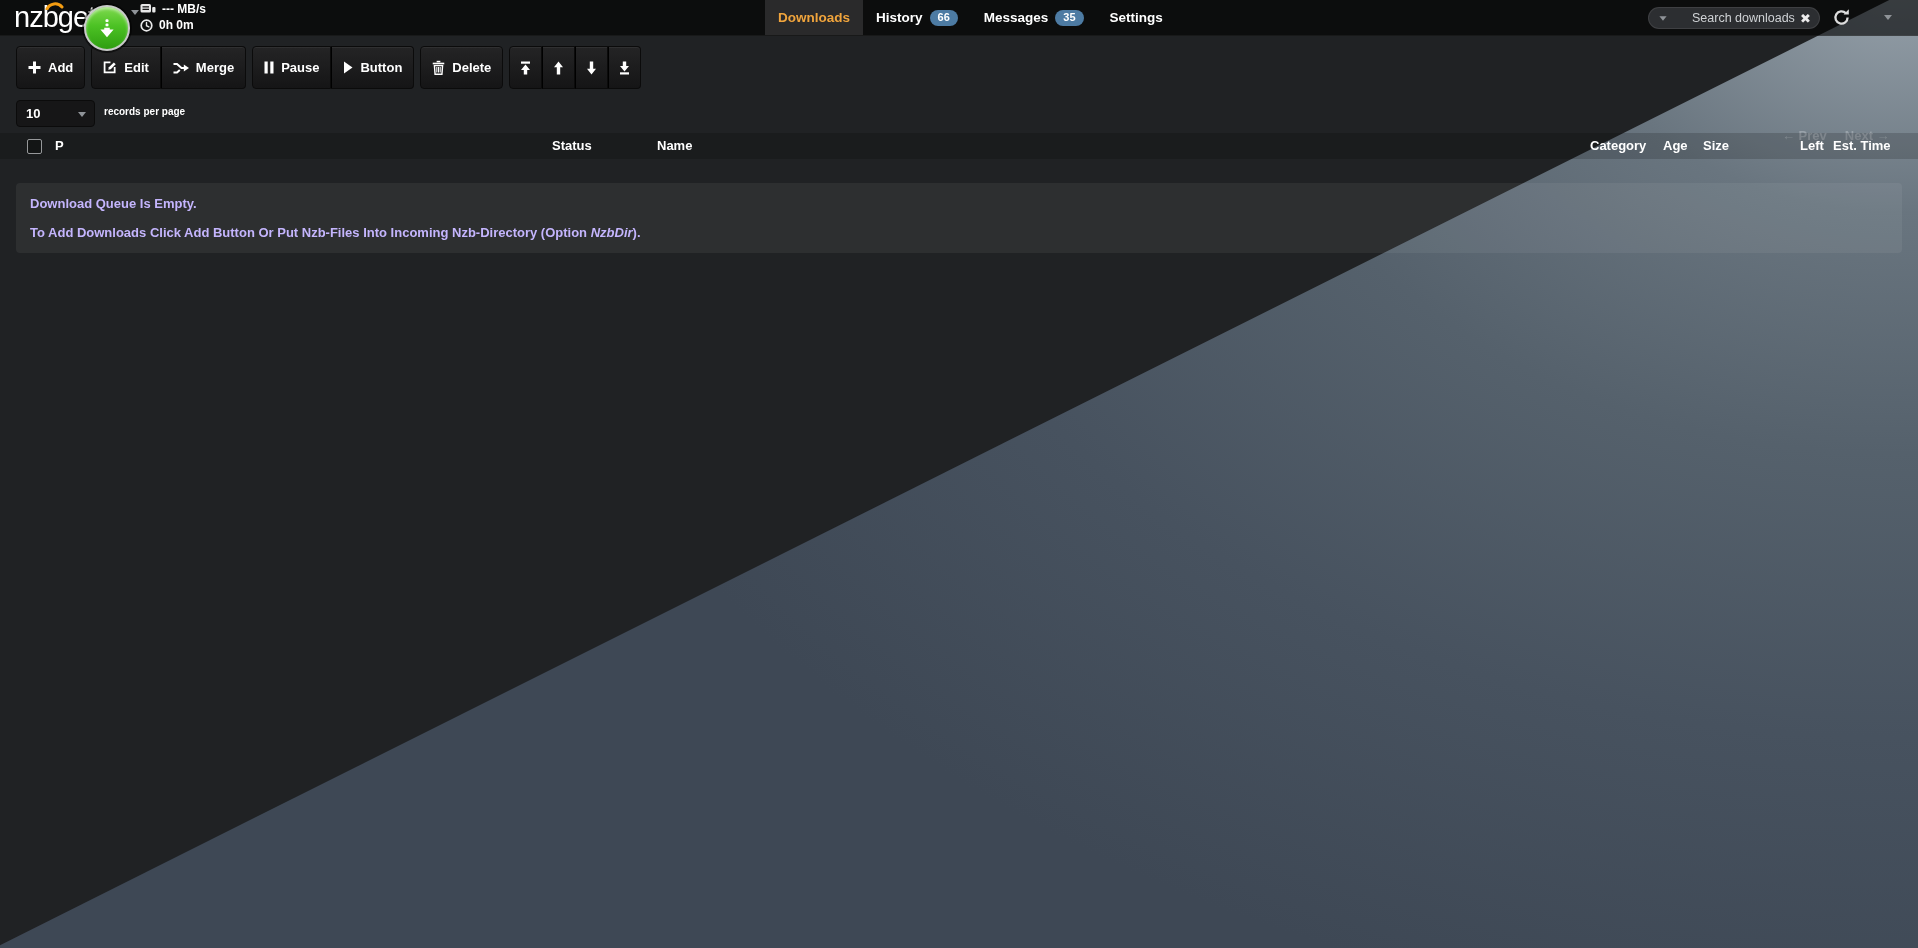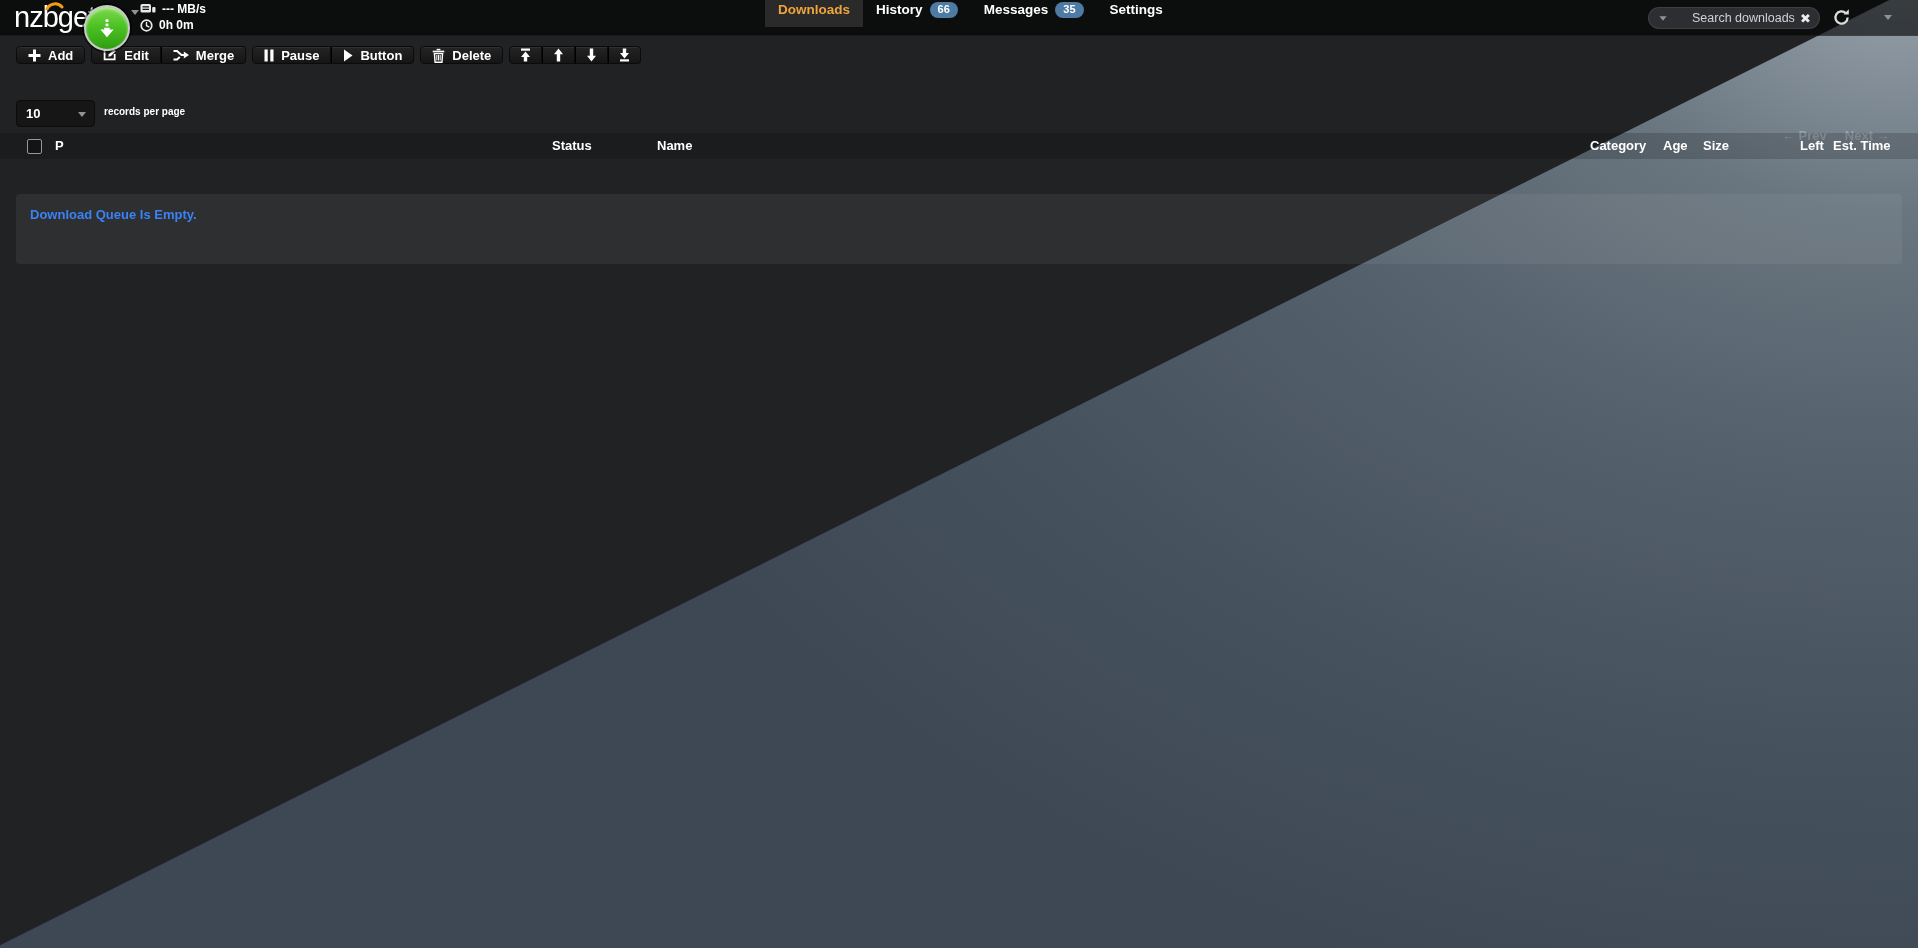--- a/index.html
+++ b/index.html
@@ -25,21 +25,21 @@
       z-index:8;display:flex;align-items:center;justify-content:center;cursor:pointer;}
   .dl-caret{position:absolute;left:131px;top:10px;z-index:8;}
   .caret{width:0;height:0;border-left:4.5px solid transparent;border-right:4.5px solid transparent;
       border-top:5px solid #8f9398;display:inline-block;}
   .stat-row{position:absolute;display:flex;align-items:center;gap:6px;color:#fff;
       font-size:12px;font-weight:bold;z-index:6;}
   .stat-speed{left:140px;top:2px;}
   .stat-time{left:140px;top:18px;}
 
   
-  .tabs{position:absolute;left:765px;top:0;height:19px;display:flex;z-index:6;align-items:center;}
+  .tabs{position:absolute;left:765px;top:0;height:19px;display:flex;z-index:6;}
   .tab{display:flex;align-items:center;padding:0 13px;height:35px;color:#fff;
       font-size:13.5px;font-weight:bold;cursor:pointer;}
   .tab.active{background:#2a2a2b;color:#f0a43c;}
   .badge{margin-left:7px;background:#4d7ba3;color:#fff;border-radius:9px;
       padding:1px 8px 2px 8px;font-size:11px;font-weight:bold;line-height:13px;}
 
   
   .search-pill{position:absolute;left:1648px;top:7px;width:172px;height:22px;border-radius:12px;
       background:#2c2e31;border:1px solid rgba(255,255,255,0.09);z-index:6;
       display:flex;align-items:center;padding:0 8px;box-sizing:border-box;}
@@ -47,21 +47,21 @@
   .search-input{flex:1;background:transparent;border:none;outline:none;color:#d6d6d6;
       font-size:12.5px;font-family:Liberation Sans, sans-serif;min-width:0;margin-left:16px;}
   .search-input::placeholder{color:#cfd2d5;}
   .search-clear{color:#ececec;font-size:13px;font-weight:bold;cursor:pointer;line-height:1;}
   .refresh{position:absolute;left:1832px;top:8px;z-index:6;cursor:pointer;}
   .nav-caret{position:absolute;left:1884px;top:15px;z-index:6;cursor:pointer;}
 
   
   .toolbar{position:absolute;left:16px;top:46px;display:flex;gap:6px;z-index:2;}
   .bgroup{display:flex;}
-  .btn{display:flex;align-items:center;gap:7px;height:18px;padding:0 11px;
+  .btn{display:flex;align-items:center;gap:7px;height:43px;padding:0 11px;
       background:linear-gradient(#242425,#151516);border:1px solid #0b0b0b;
       box-shadow:inset 0 1px 0 rgba(255,255,255,0.06);
       color:#fff;font-size:13px;font-weight:bold;font-family:inherit;cursor:pointer;}
   .bgroup .btn:first-child{border-radius:4px 0 0 4px;}
   .bgroup .btn:last-child{border-radius:0 4px 4px 0;}
   .bgroup .btn:only-child{border-radius:4px;}
   .bgroup .btn + .btn{border-left:1px solid #000;}
   .btn.icon-only{padding:0 9px;}
 
   
@@ -75,23 +75,23 @@
   .pager span{cursor:pointer;margin-top:25px;}
 
   
   .thead{position:absolute;left:0;top:133px;width:100%;height:26px;
       background:rgba(0,0,0,0.17);z-index:2;color:#fff;font-size:13px;font-weight:bold;}
   .thead .col{position:absolute;top:0;line-height:26px;white-space:nowrap;}
   .checkbox{position:absolute;left:27px;top:6px;width:13px;height:13px;border:1.5px solid #96989a;
       border-radius:2px;background:rgba(0,0,0,0.25);cursor:pointer;}
 
   
-  .empty-box{position:absolute;left:16px;top:194px;width:1886px;height:70px;box-sizing:border-box;
+  .empty-box{position:absolute;left:16px;top:183px;width:1886px;height:70px;box-sizing:border-box;
       background:rgba(255,255,255,0.06);border-radius:4px;z-index:2;
-      padding:12px 14px;color:#3b82f6;font-size:13px;font-weight:bold;}
+      padding:12px 14px;color:#c4b5fd;font-size:13px;font-weight:bold;}
   .empty-box .line1{margin:1px 0 14px 0;}
   .empty-box .opt{font-style:italic;}
 
   svg{display:block;}
 </style>
 </head>
 <body>
 
 <div class="page">
 
@@ -286,15 +286,18 @@
     <div class="col" style="left:657px">Name</div>
     <div class="col" style="left:1590px">Category</div>
     <div class="col" style="left:1663px">Age</div>
     <div class="col" style="left:1703px">Size</div>
     <div class="col" style="left:1800px">Left</div>
     <div class="col" style="left:1833px">Est. Time</div>
   </div>
 
   <div class="empty-box">
     <div class="line1">Download Queue Is Empty.</div>
+    <div class="line2">
+      <span>To Add Downloads Click Add Button Or Put Nzb-Files Into Incoming Nzb-Directory (Option </span><span class="opt">NzbDir</span><span>).</span>
+    </div>
   </div>
 
 </div>
 
 </body></html>

